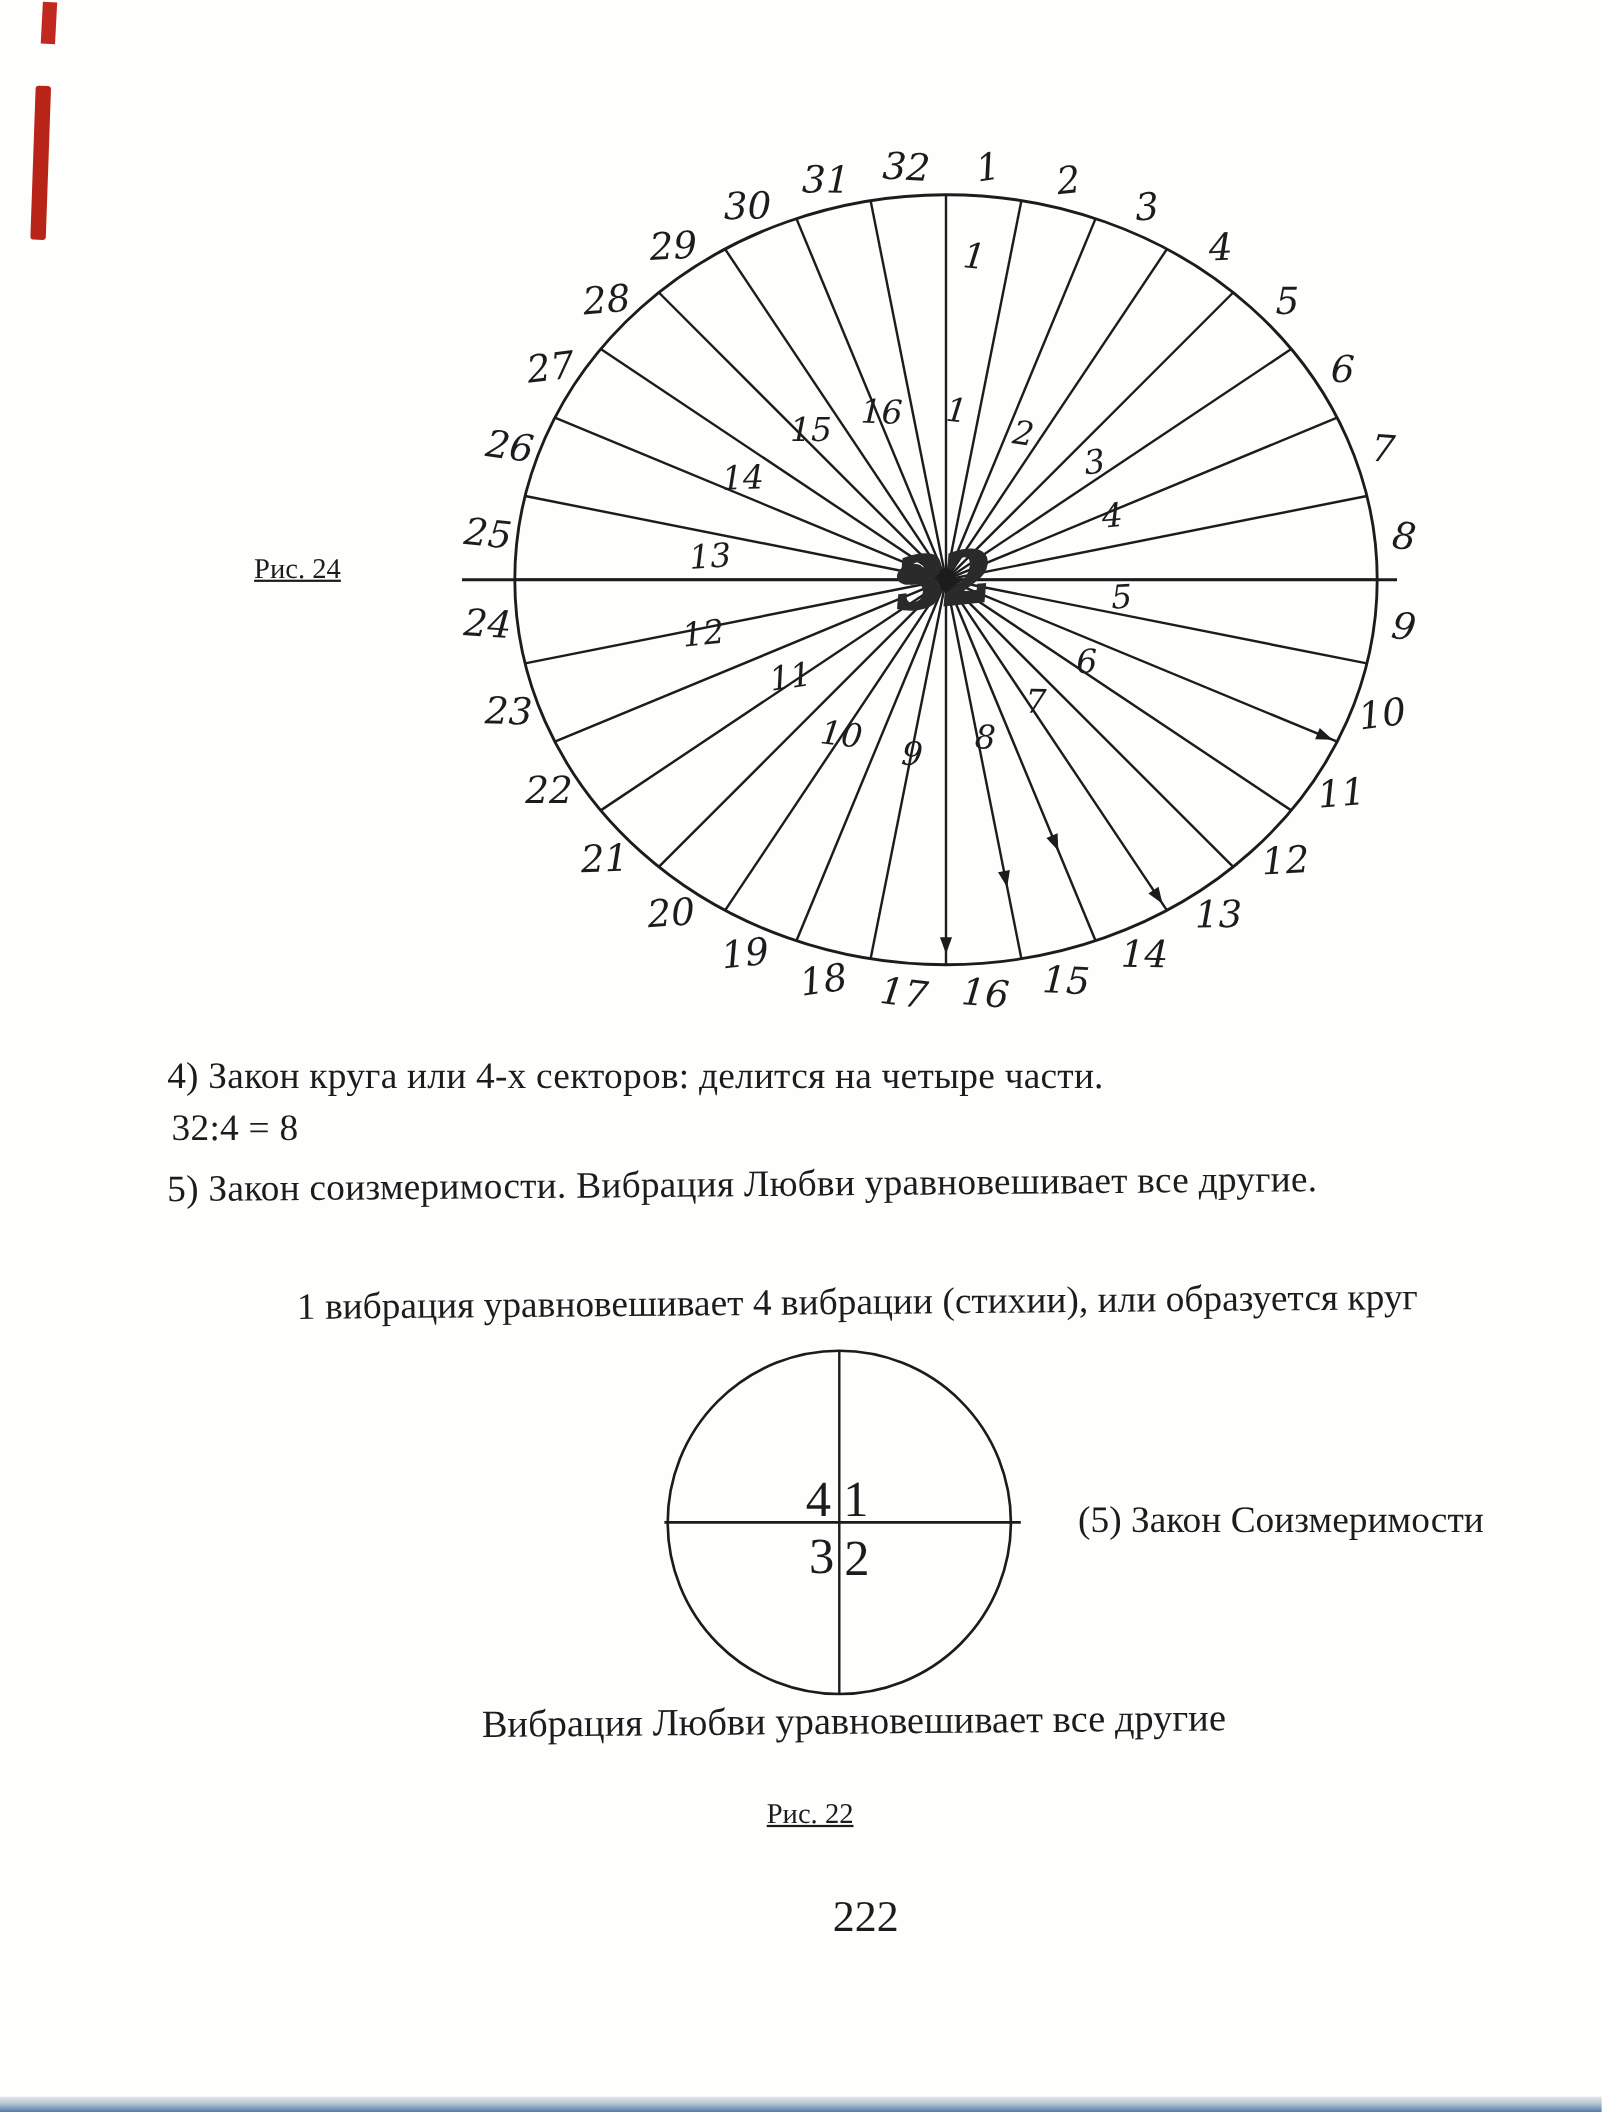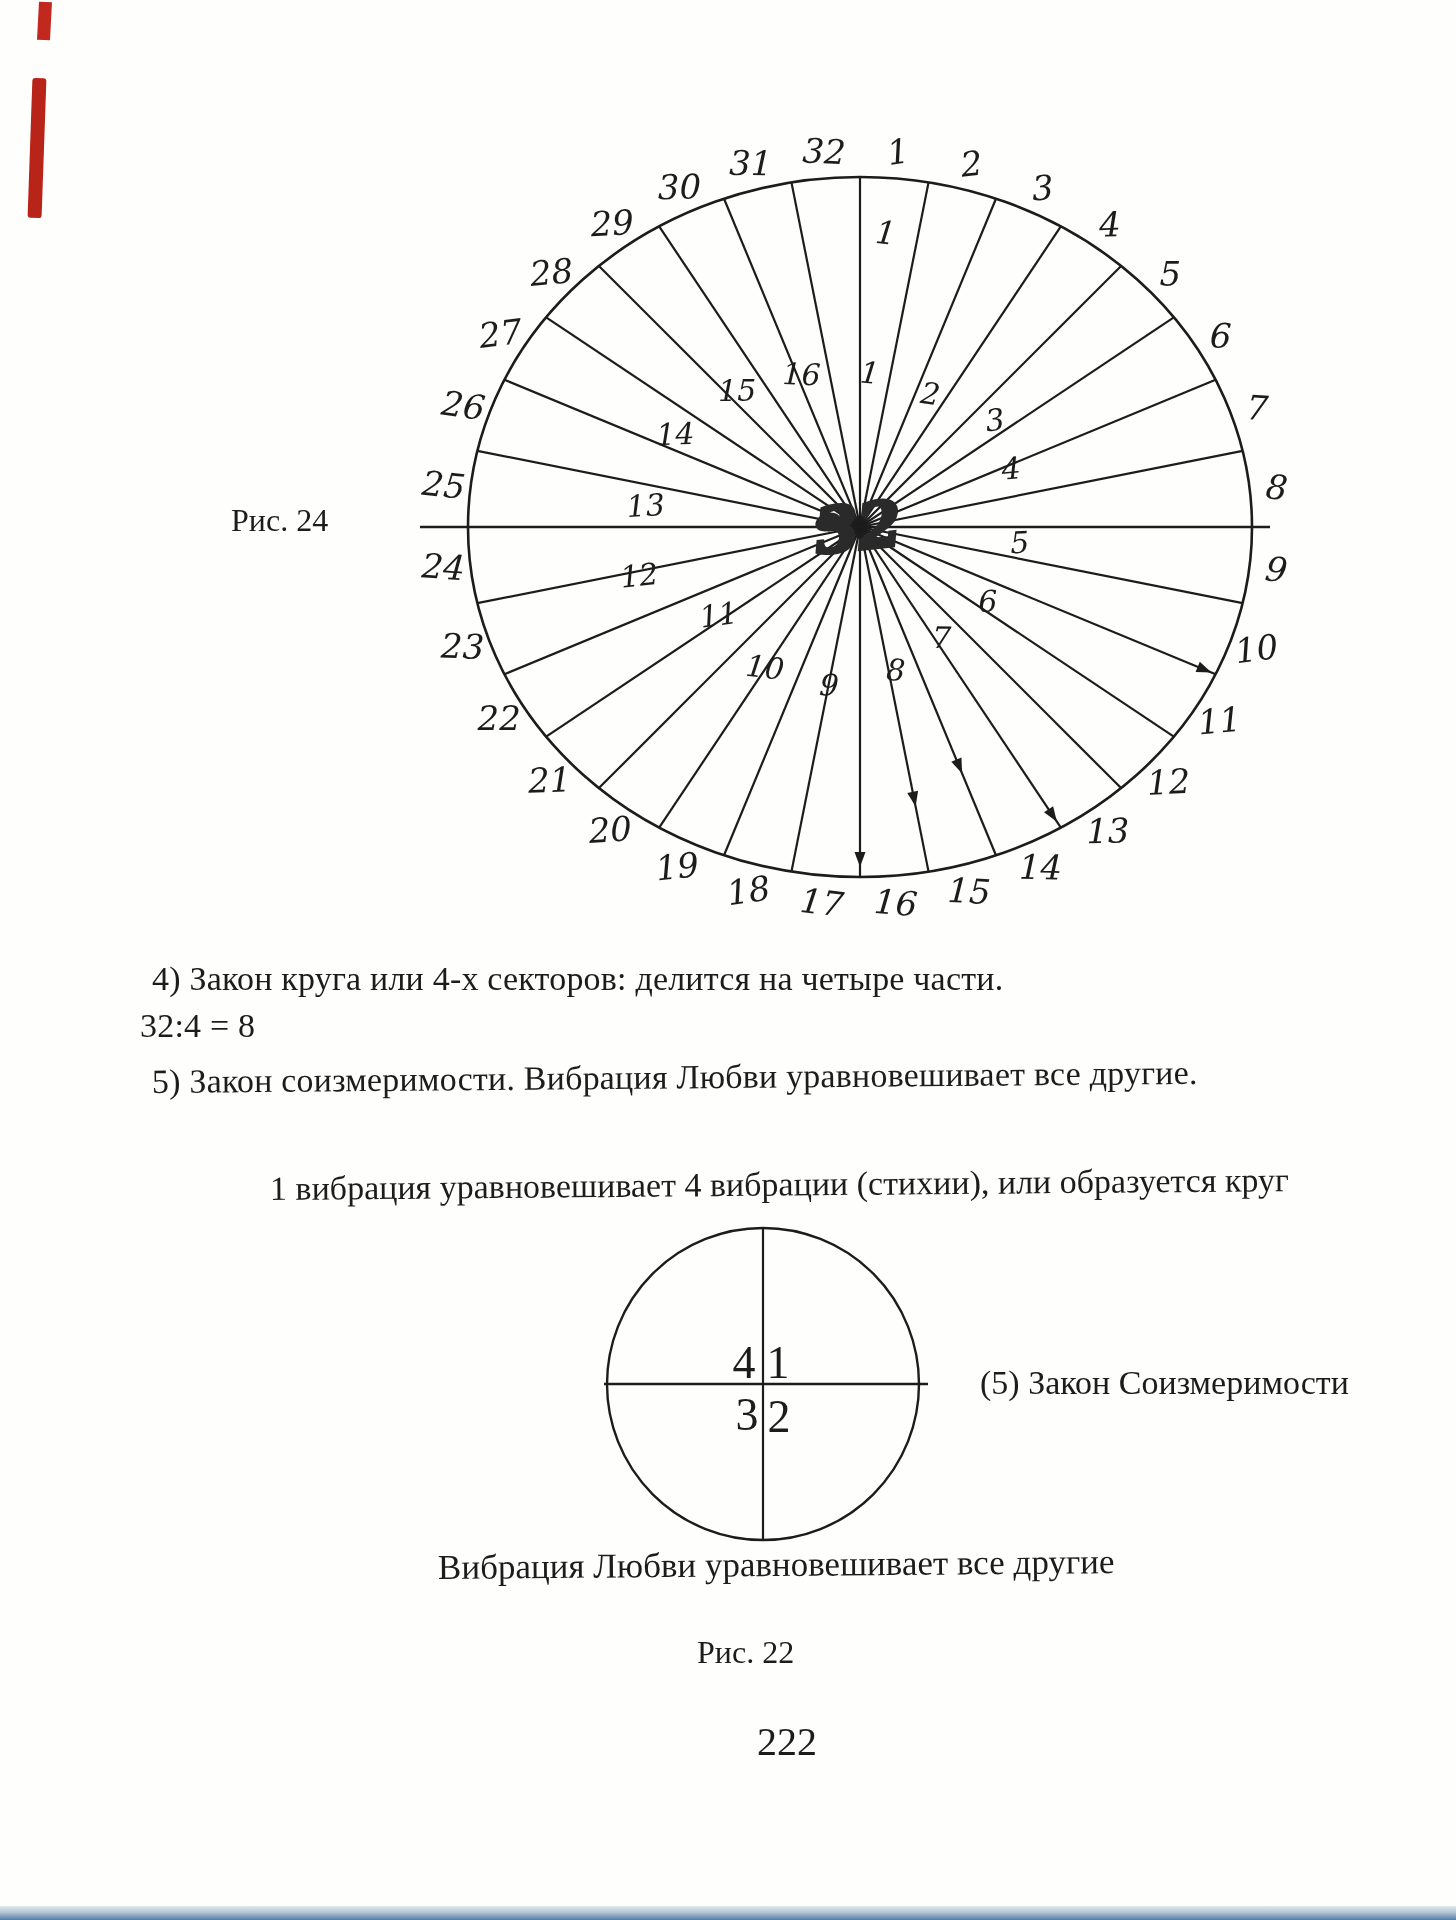--- a/index.html
+++ b/index.html
@@ -2,21 +2,21 @@
 <html><head>
 <meta charset="utf-8">
 <style>
   html,body{margin:0;padding:0;}
   body{width:1456px;height:1920px;position:relative;background:#fefefd;
        font-family:"Liberation Serif","DejaVu Serif",serif;color:#1c1c1c;overflow:hidden;}
   .abs{position:absolute;white-space:nowrap;}
   #fig-svg{position:absolute;left:0;top:0;}
   .t-body{font-size:34px;letter-spacing:0.2px;}
   .t-caption{font-size:34px;}
-  .fig-label{font-size:32px;}
+  .fig-label{font-size:26px;text-decoration:underline;}
   .page-num{font-size:40px;}
   .tilt{transform:rotate(-0.5deg);transform-origin:left center;}
   #red-mark-1{left:38px;top:2px;width:13px;height:38px;background:#c1281e;transform:rotate(3deg);}
   #red-mark-2{left:30px;top:78px;width:14px;height:140px;background:#b92418;transform:rotate(2deg);border-radius:3px;}
   #bottom-strip{left:0;bottom:0;width:1456px;height:14px;
     background:linear-gradient(to bottom,#e3e9ed 0%,#b3c5d2 45%,#527cab 100%);}
 </style>
 </head>
 <body>
 
@@ -120,21 +120,21 @@
     <line x1="604" y1="1384" x2="928" y2="1384" stroke="#1c1c1c" stroke-width="2.4"></line>
     <text x="744" y="1378" text-anchor="middle" font-size="46" fill="#1c1c1c" font-family="&quot;Liberation Serif&quot;,serif">4</text>
     <text x="778" y="1378" text-anchor="middle" font-size="46" fill="#1c1c1c" font-family="&quot;Liberation Serif&quot;,serif">1</text>
     <text x="747" y="1430" text-anchor="middle" font-size="46" fill="#1c1c1c" font-family="&quot;Liberation Serif&quot;,serif">3</text>
     <text x="779" y="1432" text-anchor="middle" font-size="46" fill="#1c1c1c" font-family="&quot;Liberation Serif&quot;,serif">2</text>
   </svg>
 
 <div class="abs fig-label" style="left:231px;top:502px;">Рис. 24</div>
 
 <div class="abs t-body" style="left:152px;top:960px;">4) Закон круга или 4-х секторов: делится на четыре части.</div>
-<div class="abs t-body" style="left:140px;top:1007px;">32:4 = 8</div>
+<div class="abs t-body" style="left:156px;top:1007px;">32:4 = 8</div>
 <div class="abs t-body tilt" style="left:152px;top:1063px;">5) Закон соизмеримости. Вибрация Любви уравновешивает все другие.</div>
 
 <div class="abs t-caption tilt" style="left:270px;top:1170px;">1 вибрация уравновешивает 4 вибрации (стихии), или образуется круг</div>
 
 <div class="abs t-caption" style="left:968px;top:1364px;margin-left:12px;">(5) Закон Соизмеримости</div>
 
 <div class="abs t-caption tilt" style="left:438px;top:1548px;font-size:35px;">Вибрация Любви уравновешивает все другие</div>
 
 <div class="abs fig-label" style="left:697px;top:1634px;">Рис. 22</div>
 

